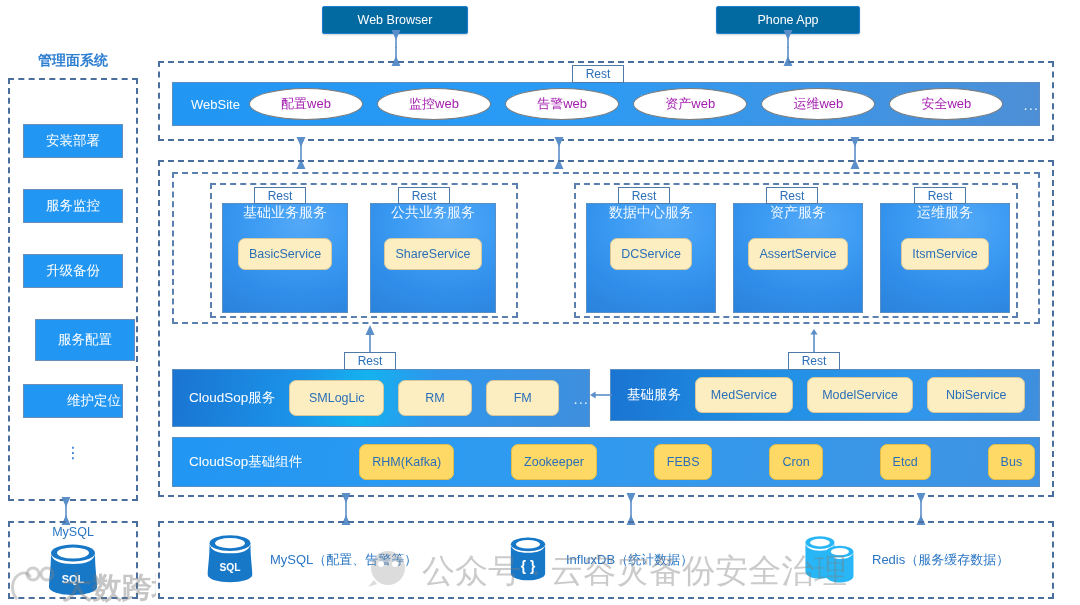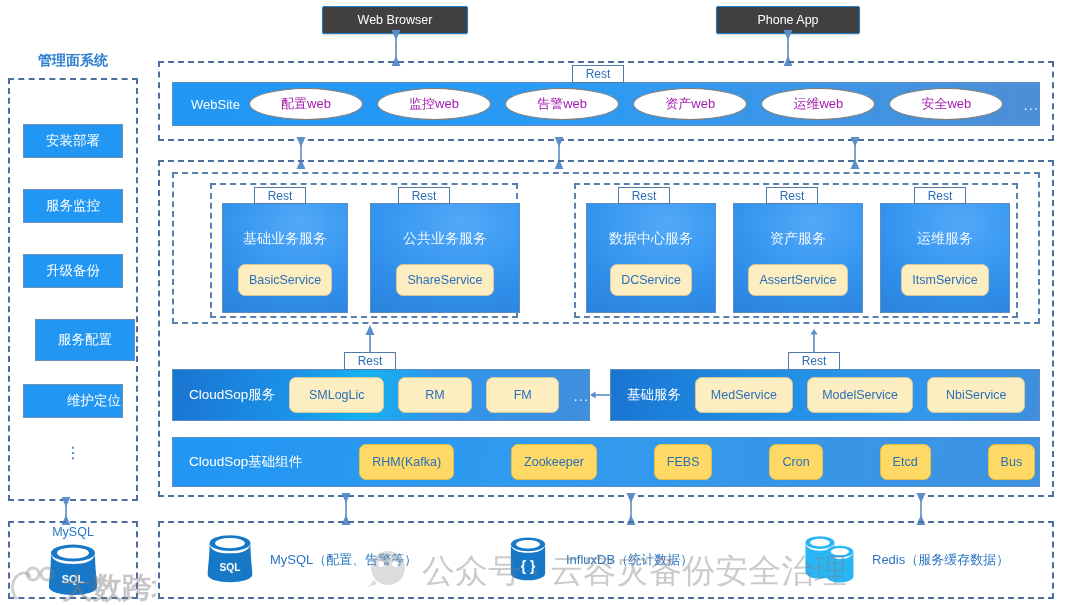--- a/index.html
+++ b/index.html
@@ -18,21 +18,21 @@
 
   
   .dashed{
     border:2px dashed #4a6f9e;
     background:transparent;
   }
   .dashed-thin{
     border:2px dashed #5b7fae;
   }
   .topnode{
-    background:#404040;
+    background:#0369a1;
     border:1px solid #1a7fd0;
     border-radius:2px;
     color:#fff;
     display:flex;align-items:center;justify-content:center;
     font-size:12.5px;
     box-shadow:0 1px 2px rgba(0,0,0,.18);
   }
 
   
   .mgmt-btn{
@@ -92,21 +92,21 @@
 
   
   .svc{
     background:
       radial-gradient(120% 110% at 62% 18%, #54a9f7 0%, #3c9bf3 32%, #2f8de9 62%, #2a7fd6 100%);
     border:1px solid #5b8ec2;
     display:flex;flex-direction:column;align-items:center;
     z-index:4;
   }
   .svc-title{
-    color:#f2f8ff;font-size:14px;margin-top:26px;white-space:nowrap;
+    color:#f2f8ff;font-size:14px;margin-top:0;white-space:nowrap;
   }
   .chip{
     background:#fdeec2;
     border:1px solid #d9c79a;
     border-radius:7px;
     color:#2a6fb8;
     font-size:12.5px;
     display:flex;align-items:center;justify-content:center;
     white-space:nowrap;
   }
@@ -254,21 +254,21 @@
     <span>Rest</span>
   </div>
   <div class="abs svc" style="left:222px;top:203px;width:126px;height:110px;">
     <span class="svc-title">基础业务服务</span>
     <span class="chip">BasicService</span>
   </div>
 
   <div class="abs rest-tab" style="left:398px;top:187px;width:52px;height:17px;">
     <span>Rest</span>
   </div>
-  <div class="abs svc" style="left:370px;top:203px;width:150px;height:110px;">
+  <div class="abs svc" style="left:370px;top:203px;width:126px;height:110px;">
     <span class="svc-title">公共业务服务</span>
     <span class="chip">ShareService</span>
   </div>
 
   <div class="abs dashed-thin" style="left:574px;top:183px;width:444px;height:135px;"></div>
 
   <div class="abs rest-tab" style="left:618px;top:187px;width:52px;height:17px;">
     <span>Rest</span>
   </div>
   <div class="abs svc" style="left:586px;top:203px;width:130px;height:110px;">
@@ -297,21 +297,21 @@
     <path d="M2.4,6.6 L6,1 L9.6,6.6 z" fill="#5b8fc9"></path>
   </svg>
   <svg class="arrow-svg" style="left:808px;top:328px;width:12px;height:26px;">
     <line x1="6" y1="26" x2="6" y2="2" stroke="#5b8fc9" stroke-width="1.6"></line>
     <path d="M2.4,6.6 L6,1 L9.6,6.6 z" fill="#5b8fc9"></path>
   </svg>
 
   <div class="abs rest-tab" style="left:344px;top:352px;width:52px;height:18px;">
     <span>Rest</span>
   </div>
-  <div class="abs csbar grad-a" style="left:172px;top:369px;width:418px;height:52px;">
+  <div class="abs csbar grad-a" style="left:172px;top:369px;width:418px;height:58px;">
     <span class="cs-label">CloudSop服务</span>
     <div class="chip" style="width:84px;">
       <span>SMLogLic</span>
     </div>
     <div class="chip" style="width:58px;">
       <span>RM</span>
     </div>
     <div class="chip" style="width:58px;">
       <span>FM</span>
     </div>

